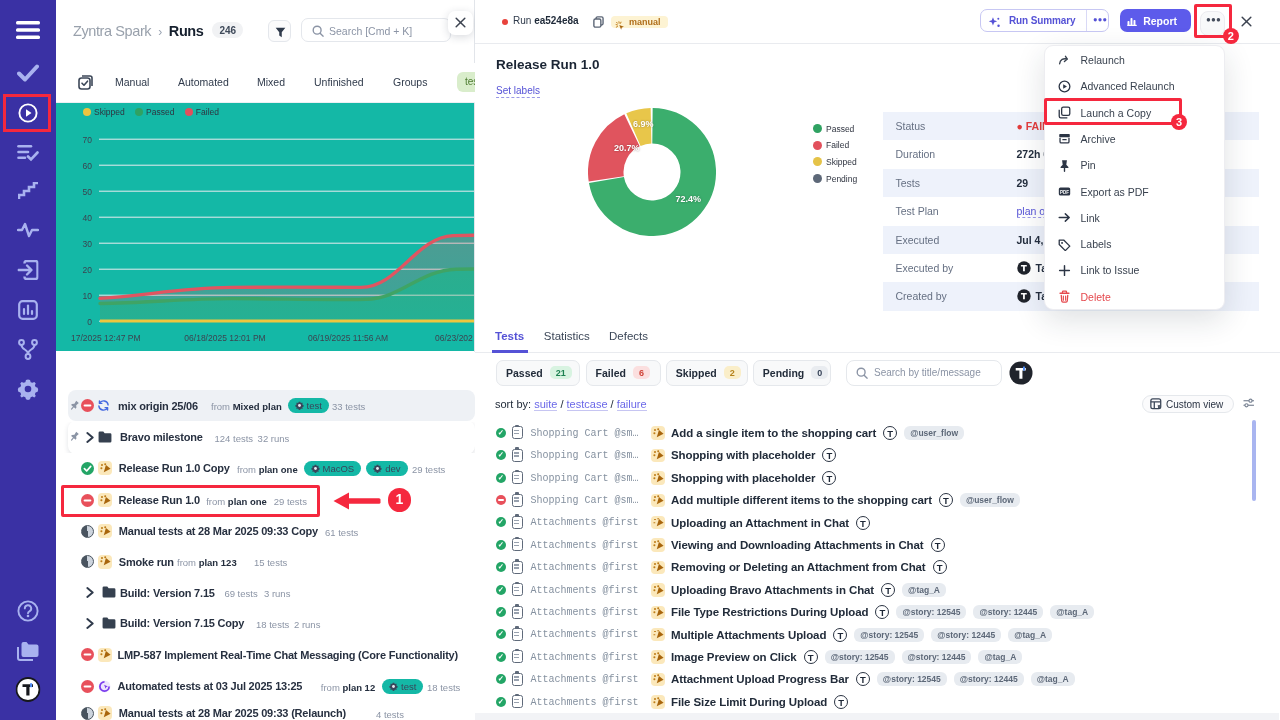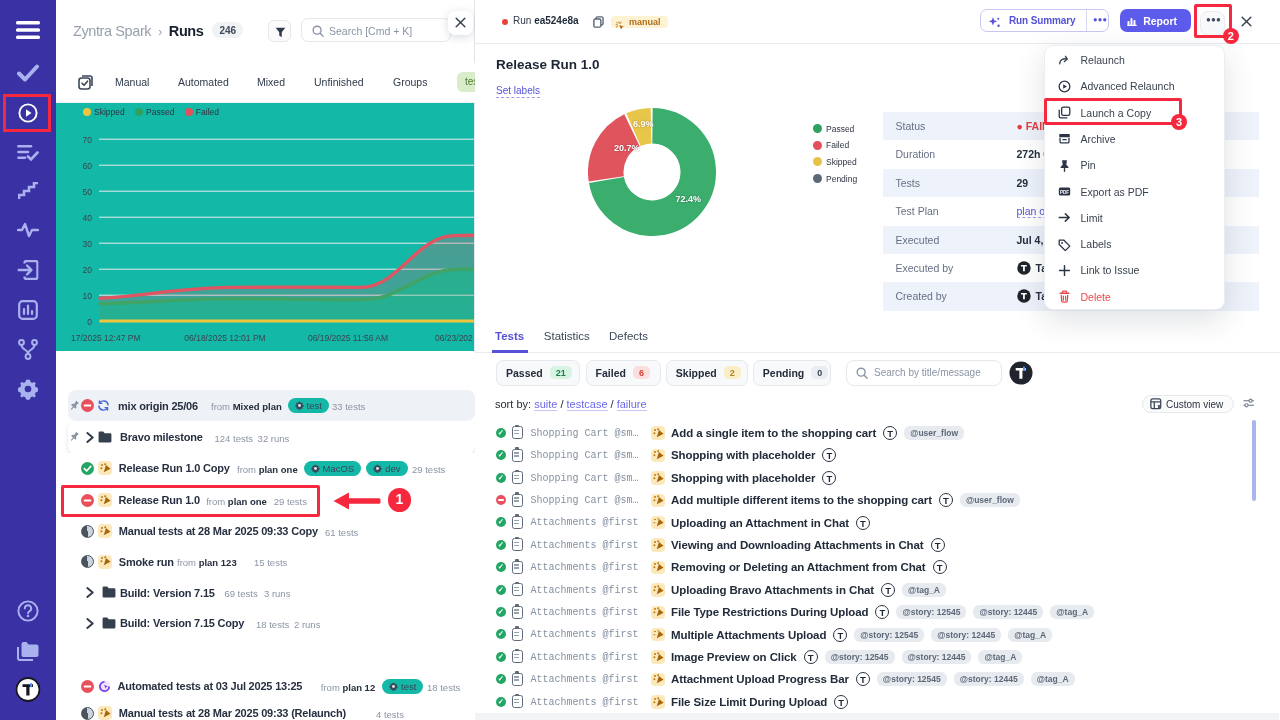--- a/index.html
+++ b/index.html
@@ -357,20 +357,28 @@
       <svg style="position:absolute;left:30px;top:10px" width="8" height="11" viewBox="0 0 9 12">
           <path d="M1.5 1 L7.5 6 L1.5 11" fill="none" stroke="#2f3a4b" stroke-width="2.2" stroke-linecap="round" stroke-linejoin="round"></path>
         </svg>
         <svg style="position:absolute;left:46px;top:9px" width="14" height="12" viewBox="0 0 16 14">
           <path d="M0.5 2 a1.5 1.5 0 0 1 1.5-1.5 h4 l1.6 2 h6.4 a1.5 1.5 0 0 1 1.5 1.5 v8 a1.5 1.5 0 0 1-1.5 1.5 h-12 a1.5 1.5 0 0 1-1.5-1.5 z" fill="#35404f"></path>
         </svg>
       <span class="rr-title" style="position:absolute;left:64.1px;top:9.5px;">Build: Version 7.15 Copy</span>
         <span class="rr-count" style="position:absolute;left:200px;top:11px;">18 tests</span>
         <span class="rr-count" style="position:absolute;left:238px;top:11px;">2 runs</span>
     </div>
+    <div class="runrow" style="top:287.2px">
+      <svg style="position:absolute;left:25px;top:9px" width="13" height="13" viewBox="0 0 13 13">
+          <circle cx="6.5" cy="6.5" r="6.5" fill="#e8505b"></circle>
+          <rect x="2.6" y="5.4" width="7.8" height="2.2" rx="1.1" fill="#fff"></rect>
+        </svg>
+        <span class="manic" style="position:absolute;left:42px;top:8.5px;"></span>
+      <span class="rr-title" style="position:absolute;left:61.5px;top:9.5px;">LMP-587 Implement Real-Time Chat Messaging (Core Functionality)</span>
+    </div>
     <div class="runrow" style="top:318.8px">
       <svg style="position:absolute;left:25px;top:9px" width="13" height="13" viewBox="0 0 13 13">
           <circle cx="6.5" cy="6.5" r="6.5" fill="#e8505b"></circle>
           <rect x="2.6" y="5.4" width="7.8" height="2.2" rx="1.1" fill="#fff"></rect>
         </svg>
         <svg style="position:absolute;left:42px;top:9px" width="13" height="13" viewBox="0 0 15 15">
           <circle cx="7.5" cy="7.5" r="6.8" fill="#ede6fd"></circle>
           <path d="M7.5 2.2 a5.3 5.3 0 1 0 5.3 5.3" fill="none" stroke="#7a3bed" stroke-width="2"></path>
           <path d="M7 5.5 l4.5 2 -2 0.6 -0.6 2 z" fill="#7a3bed"></path>
         </svg>
@@ -727,21 +735,21 @@
       <svg class="ic" viewBox="0 0 16 16">
         <rect x="1" y="3" width="14" height="10" rx="2" fill="#2c3545"></rect>
         <text x="8" y="10.6" font-size="5.5" font-weight="bold" fill="#fff" text-anchor="middle" font-family="Liberation Sans">PDF</text>
       </svg>
       <span class="tx">Export as PDF</span>
     </div>
   <div class="mi" style="top:158.8px">
       <svg class="ic" viewBox="0 0 16 16">
         <path d="M1.5 8 H13.5 M9 3.5 L13.8 8 L9 12.5" fill="none" stroke="#2c3545" stroke-width="1.8" stroke-linecap="round" stroke-linejoin="round"></path>
       </svg>
-      <span class="tx">Limit</span>
+      <span class="tx">Link</span>
     </div>
   <div class="mi" style="top:185.1px">
       <svg class="ic" viewBox="0 0 16 16">
         <path d="M1.5 2.5 h5.5 l7.5 7.5 -5.5 5.5 -7.5-7.5 z" fill="none" stroke="#2c3545" stroke-width="1.6" stroke-linejoin="round"></path>
         <circle cx="5" cy="6" r="1.2" fill="#2c3545"></circle>
       </svg>
       <span class="tx">Labels</span>
     </div>
   <div class="mi" style="top:211.4px">
       <svg class="ic" viewBox="0 0 16 16">

